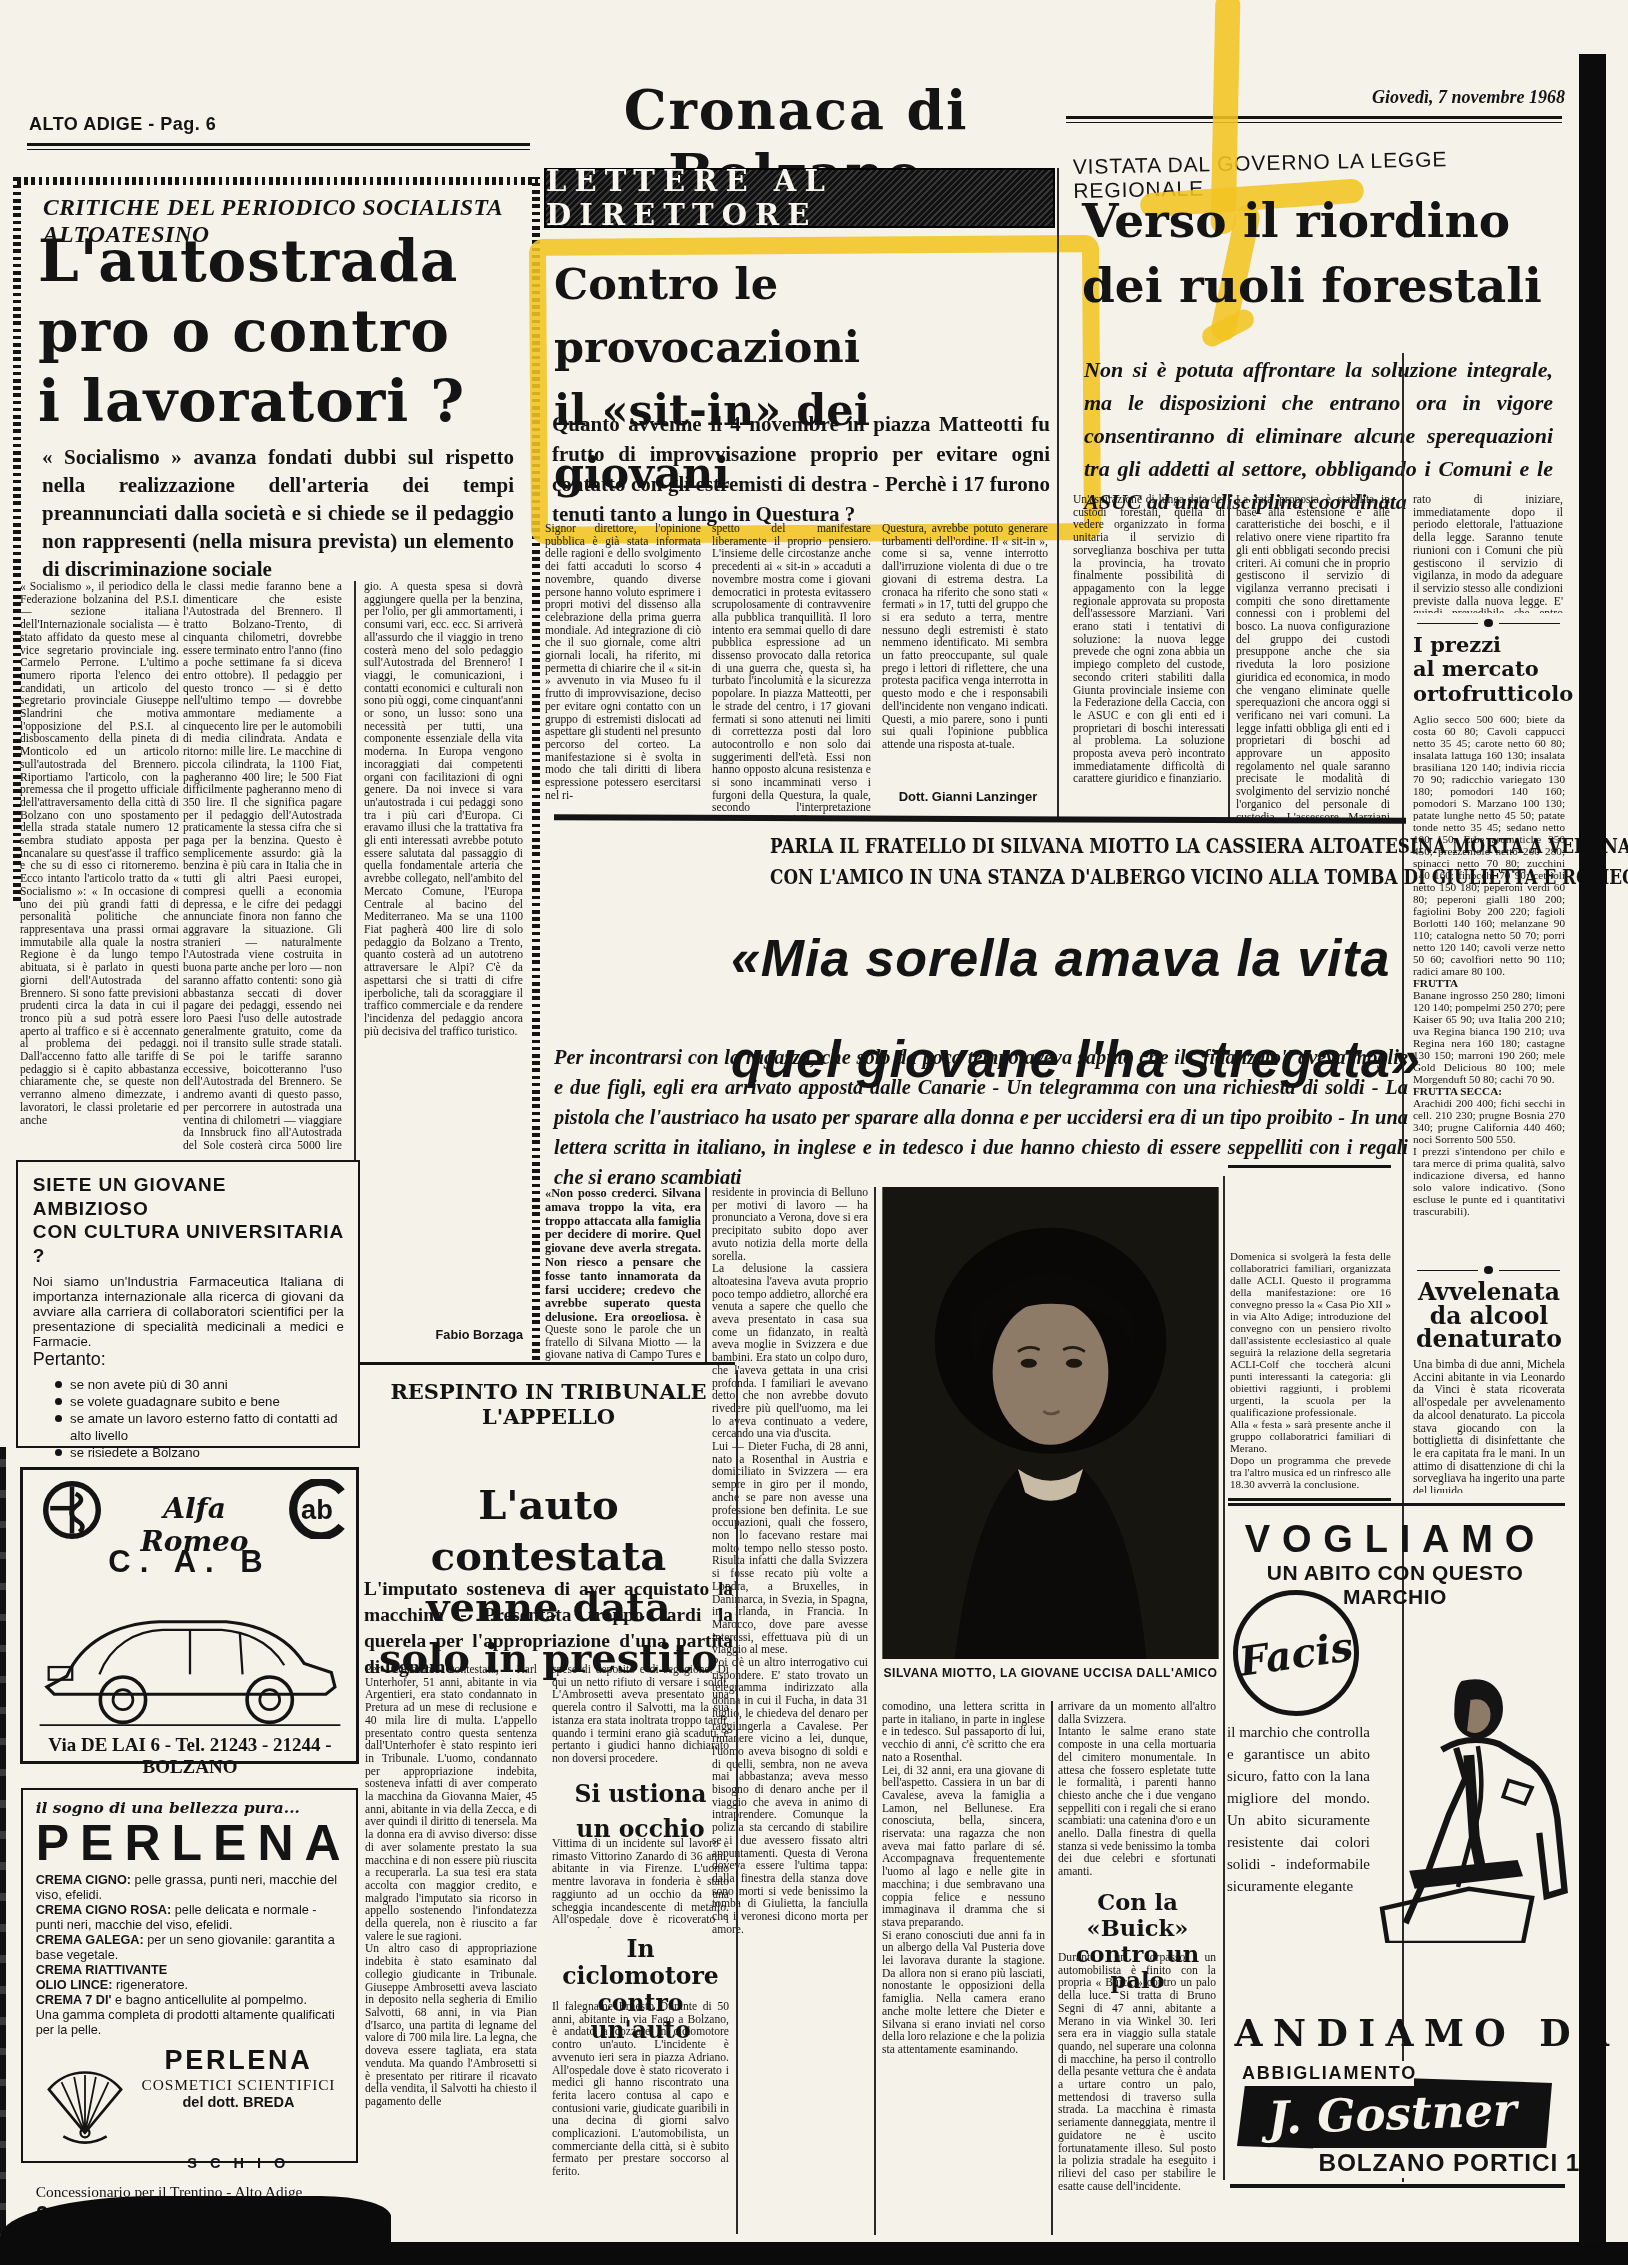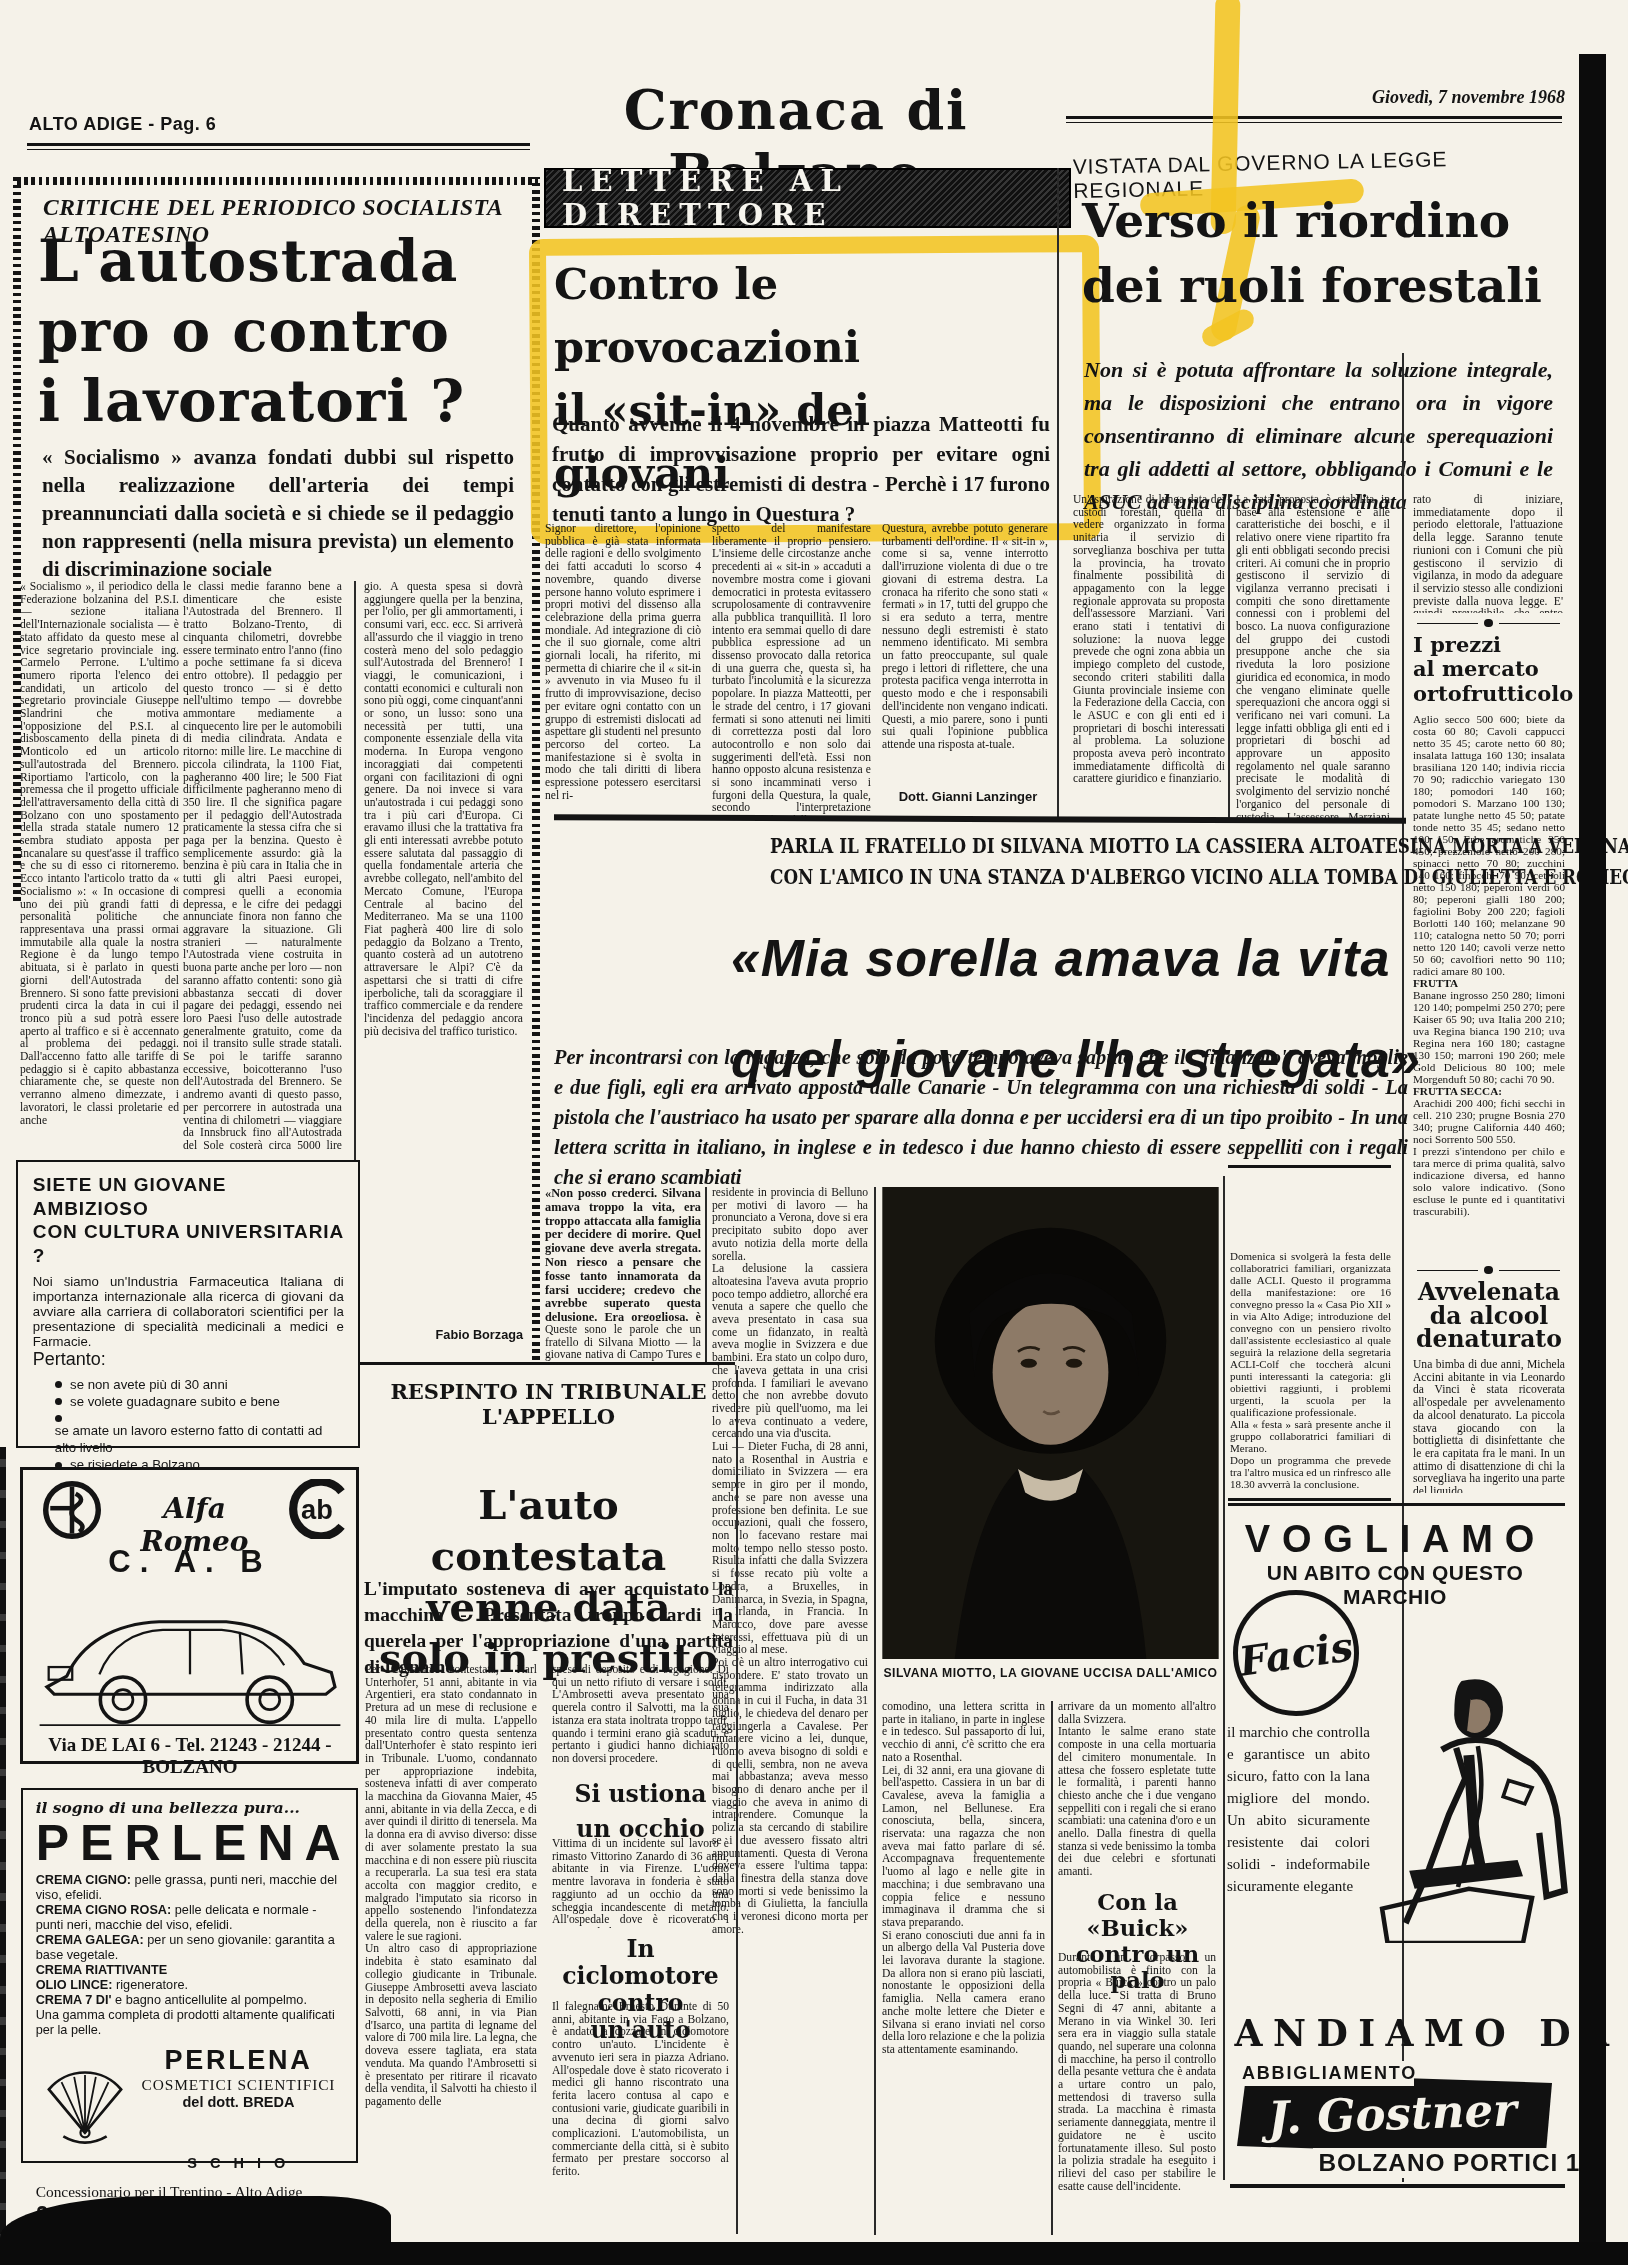--- a/index.html
+++ b/index.html
@@ -17,21 +17,21 @@
   .rule2{background:#141414;}
   .dblrule{border-top:3.6px solid #141414;border-bottom:1.8px solid #141414;height:2.7px;}
   .dashH{height:8.1px;background:repeating-linear-gradient(90deg,#141414 0 3.6px,transparent 3.6px 7.2px);}
   .dashV{width:8.1px;background:repeating-linear-gradient(0deg,#141414 0 3.6px,transparent 3.6px 7.2px);}
   .vrule{width:1.8px;background:#2a2a2a;}
   .mark{background:rgba(242,196,33,.88);border-radius:12.7px;}
   .orn{display:flex;align-items:center;gap:6.3px;}
   .orn::before,.orn::after{content:"";flex:1;border-top:1.8px solid #141414;}
   .orn .dot{width:8.1px;height:8.1px;border-radius:50%;background:#141414;}
   .lettbox{background:#101010 repeating-linear-gradient(135deg,rgba(255,255,255,.16) 0 1.8px,transparent 1.8px 4.5px);
-           border:2.7px solid #000;color:#f7f5ee;display:flex;align-items:center;justify-content:center;padding-left:16px;}
+           border:2.7px solid #000;color:#f7f5ee;display:flex;align-items:center;justify-content:center;}
   .adbox{border:2.7px solid #141414;background:#f5f2e9;box-sizing:border-box;}
   .bullet{width:7.2px;height:7.2px;border-radius:50%;background:#141414;display:inline-block;margin-right:8.1px;flex:none;margin-top:5.4px;}
   .nw{white-space:nowrap;}
 </style>
 </head>
 <body>
 
 <div class="page">
 
   <div class="abs sans" style="left:29px;top:114px;font-weight:bold;font-size:18px;letter-spacing:0.5px;">ALTO ADIGE - Pag. 6</div>
@@ -63,21 +63,21 @@
     <div style="font-weight:normal;font-size:18px;">Pertanto:</div>
     <div style="margin:5.4px 0 5.4px 22px;">
       <div style="display:flex;">
           <span class="bullet"></span>
           <span style="font-size:13.2px;line-height:17px;">se non avete più di 30 anni</span>
         </div>
       <div style="display:flex;">
           <span class="bullet"></span>
           <span style="font-size:13.2px;line-height:17px;">se volete guadagnare subito e bene</span>
         </div>
-      <div style="display:flex;flex-direction:column;">
+      <div style="display:flex;">
           <span class="bullet"></span>
           <span style="font-size:13.2px;line-height:17px;">se amate un lavoro esterno fatto di contatti ad alto livello</span>
         </div>
       <div style="display:flex;">
           <span class="bullet"></span>
           <span style="font-size:13.2px;line-height:17px;">se risiedete a Bolzano</span>
         </div>
     </div>
     <div class="jus" style="font-size:13.2px;line-height:15px;">scrivete inviandoci curriculum dettagliato e fotografia. Anche i giovani che già hanno una esperienza di propaganda e desiderano entrare in una industria potente, dinamica e aggressiva saranno presi in considerazione. - La conoscenza reale della lingua tedesca sarà elemento preferenziale.</div>
     <div class="ctr" style="margin-top:7.2px;font-size:13.6px;">

